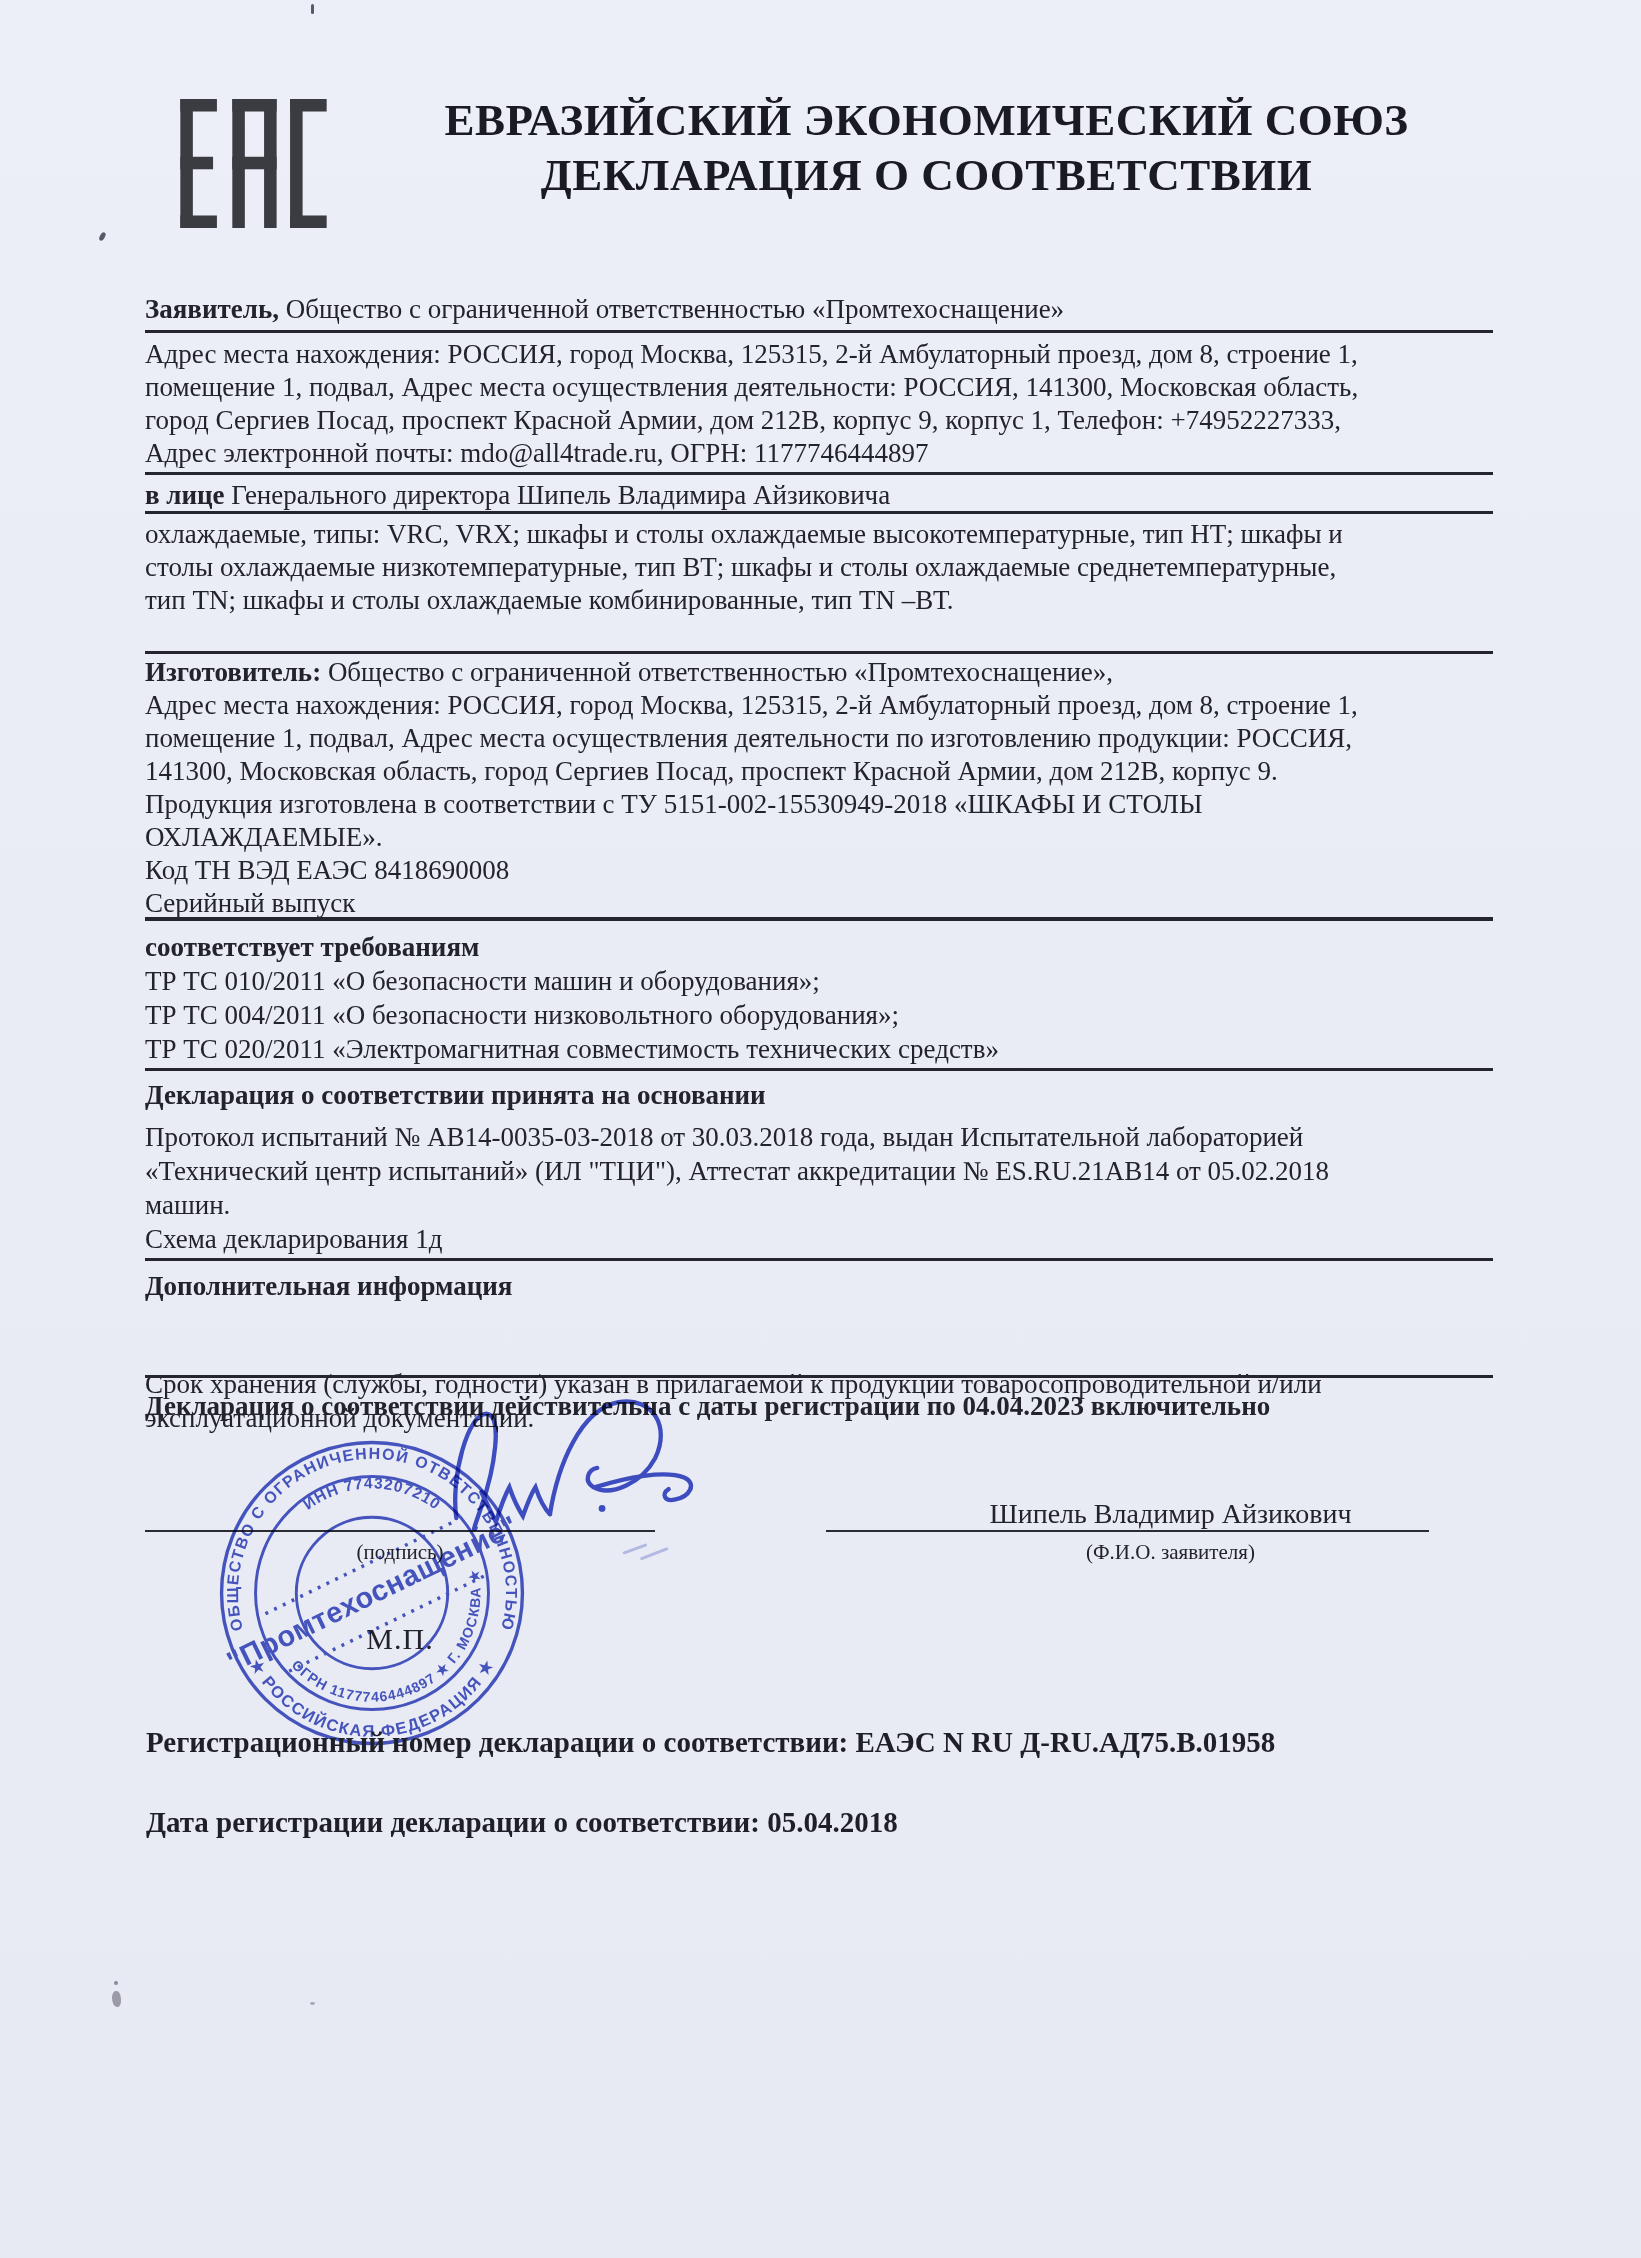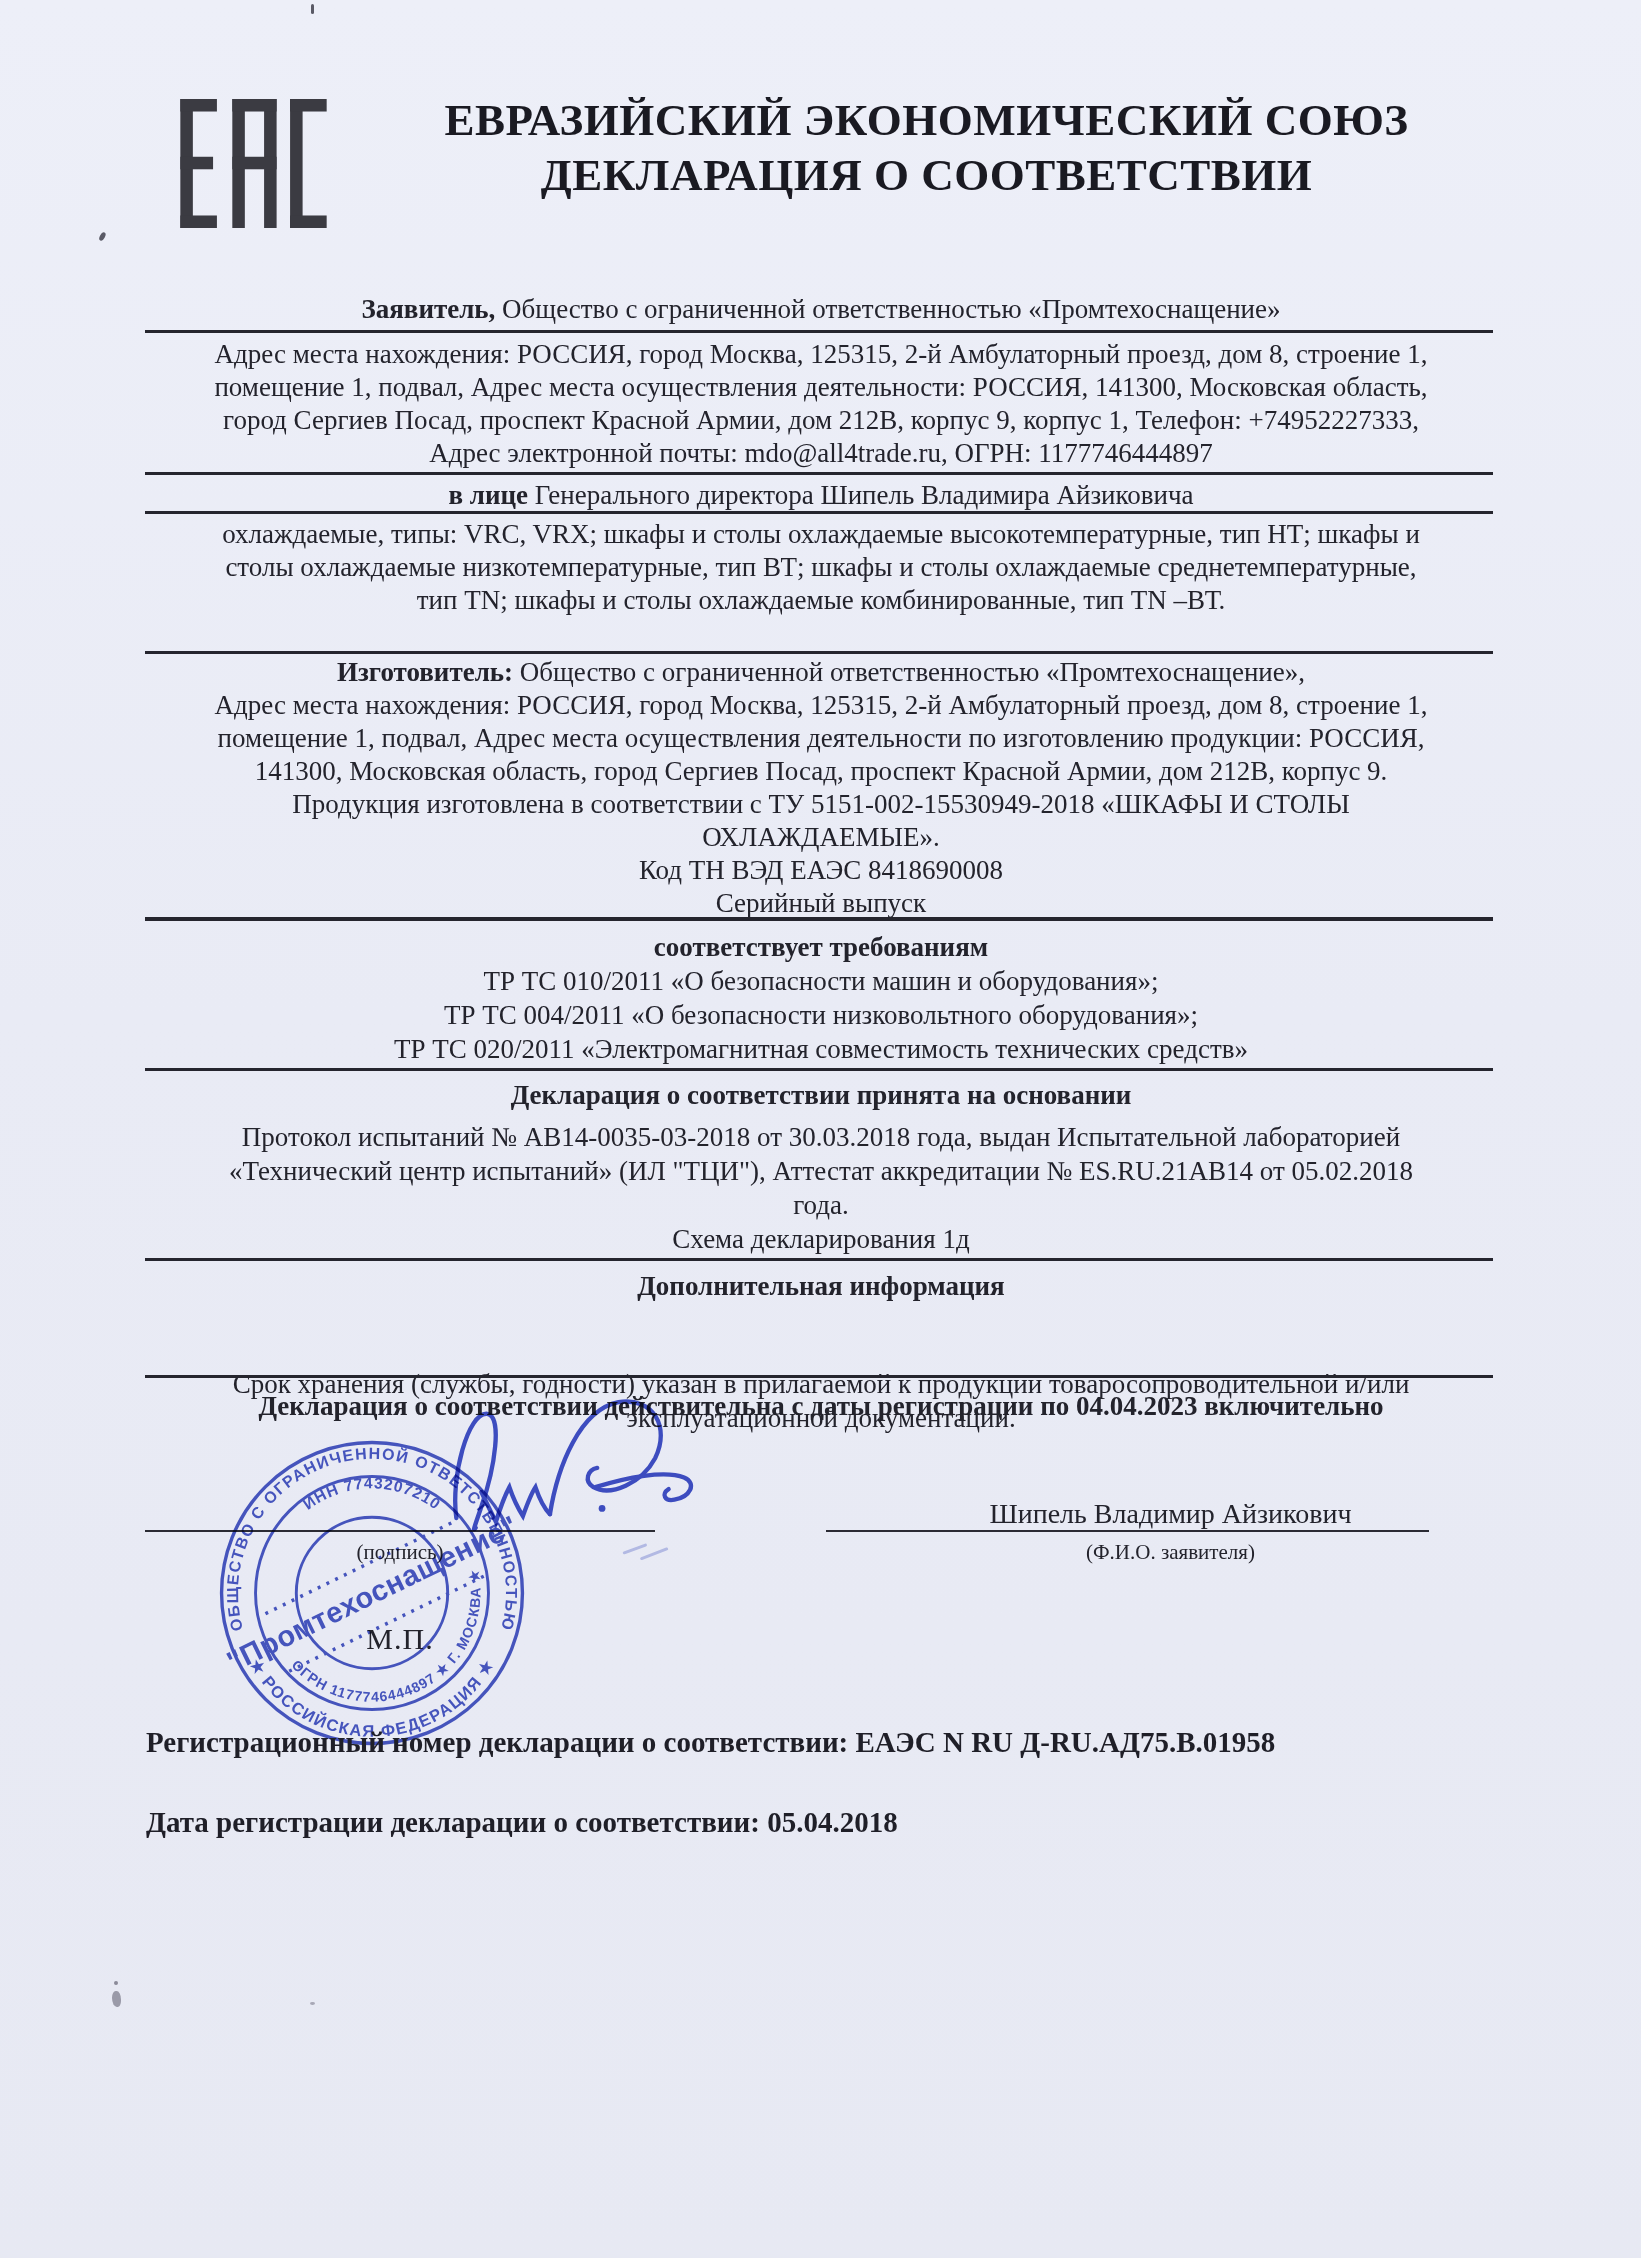--- a/index.html
+++ b/index.html
@@ -8,21 +8,21 @@
     position:relative;width:1641px;height:2258px;overflow:hidden;
     background:linear-gradient(180deg,#edeff8 0%,#e9ebf5 45%,#e7e9f3 100%);
     font-family:"Liberation Serif",serif;color:#23232c;
   }
   .ttl{
     position:absolute;left:328px;top:93px;width:1197px;text-align:center;
     font-size:45px;line-height:55px;font-weight:bold;color:#1a1a22;letter-spacing:0.5px;
     white-space:nowrap;
   }
   .sec{position:absolute;left:145px;width:1352px;font-size:27px;color:#23232c;}
-  .ln{height:33px;line-height:33px;white-space:nowrap;text-align:center;}
+  .ln{height:33px;line-height:33px;white-space:nowrap;}
   .lh35 .ln{height:34px;line-height:34px;}
   .b{font-weight:bold;}
   .rule{position:absolute;left:145px;width:1348px;height:2.9px;background:#25252e;}
   .sigline{position:absolute;top:1530px;height:1.9px;background:#2b2b34;}
   .cap{position:absolute;text-align:center;font-size:21px;white-space:nowrap;}
   .regrow{position:absolute;left:146px;font-size:29px;font-weight:bold;white-space:nowrap;color:#1f1f28;}
   .mp{position:absolute;left:145px;width:510px;top:1622px;text-align:center;font-size:30px;letter-spacing:1px;}
   .stamp{position:absolute;left:207px;top:1428px;mix-blend-mode:multiply;opacity:.92;}
   .autograph{position:absolute;left:406px;top:1381px;mix-blend-mode:multiply;}
   .speck{position:absolute;background:#5a5a66;border-radius:50%;}
@@ -99,21 +99,21 @@
     <div class="ln">ТР ТС 020/2011 «Электромагнитная совместимость технических средств»</div>
   </div>
   <div class="rule" style="top:1068px"></div>
 
   <div class="sec" style="top:1079px">
     <div class="ln b">Декларация о соответствии принята на основании</div>
   </div>
   <div class="sec lh35" style="top:1120px">
     <div class="ln">Протокол испытаний № АВ14-0035-03-2018 от 30.03.2018 года, выдан Испытательной лабораторией</div>
     <div class="ln">«Технический центр испытаний» (ИЛ "ТЦИ"), Аттестат аккредитации № ES.RU.21АВ14 от 05.02.2018</div>
-    <div class="ln">года.</div>
+    <div class="ln">машин.</div>
     <div class="ln">Схема декларирования 1д</div>
   </div>
   <div class="rule" style="top:1258px"></div>
 
   <div class="sec" style="top:1270px">
     <div class="ln b">Дополнительная информация</div>
   </div>
   <div class="sec lh35" style="top:1367px">
     <div class="ln">Срок хранения (службы, годности) указан в прилагаемой к продукции товаросопроводительной и/или</div>
     <div class="ln">эксплуатационной документации.</div>

